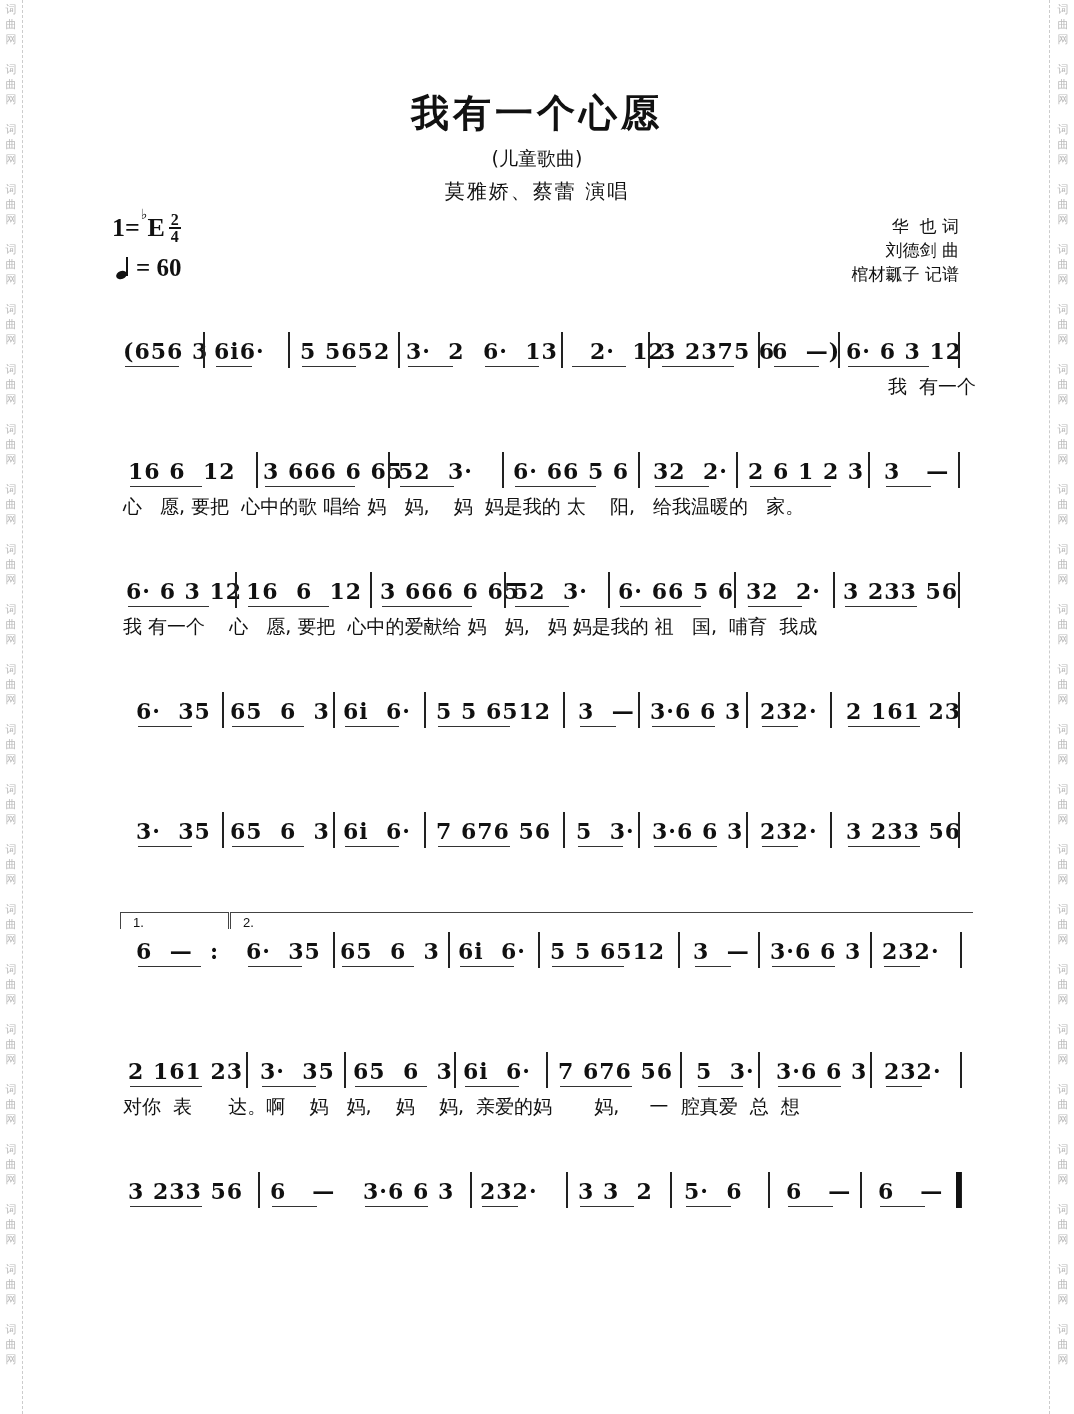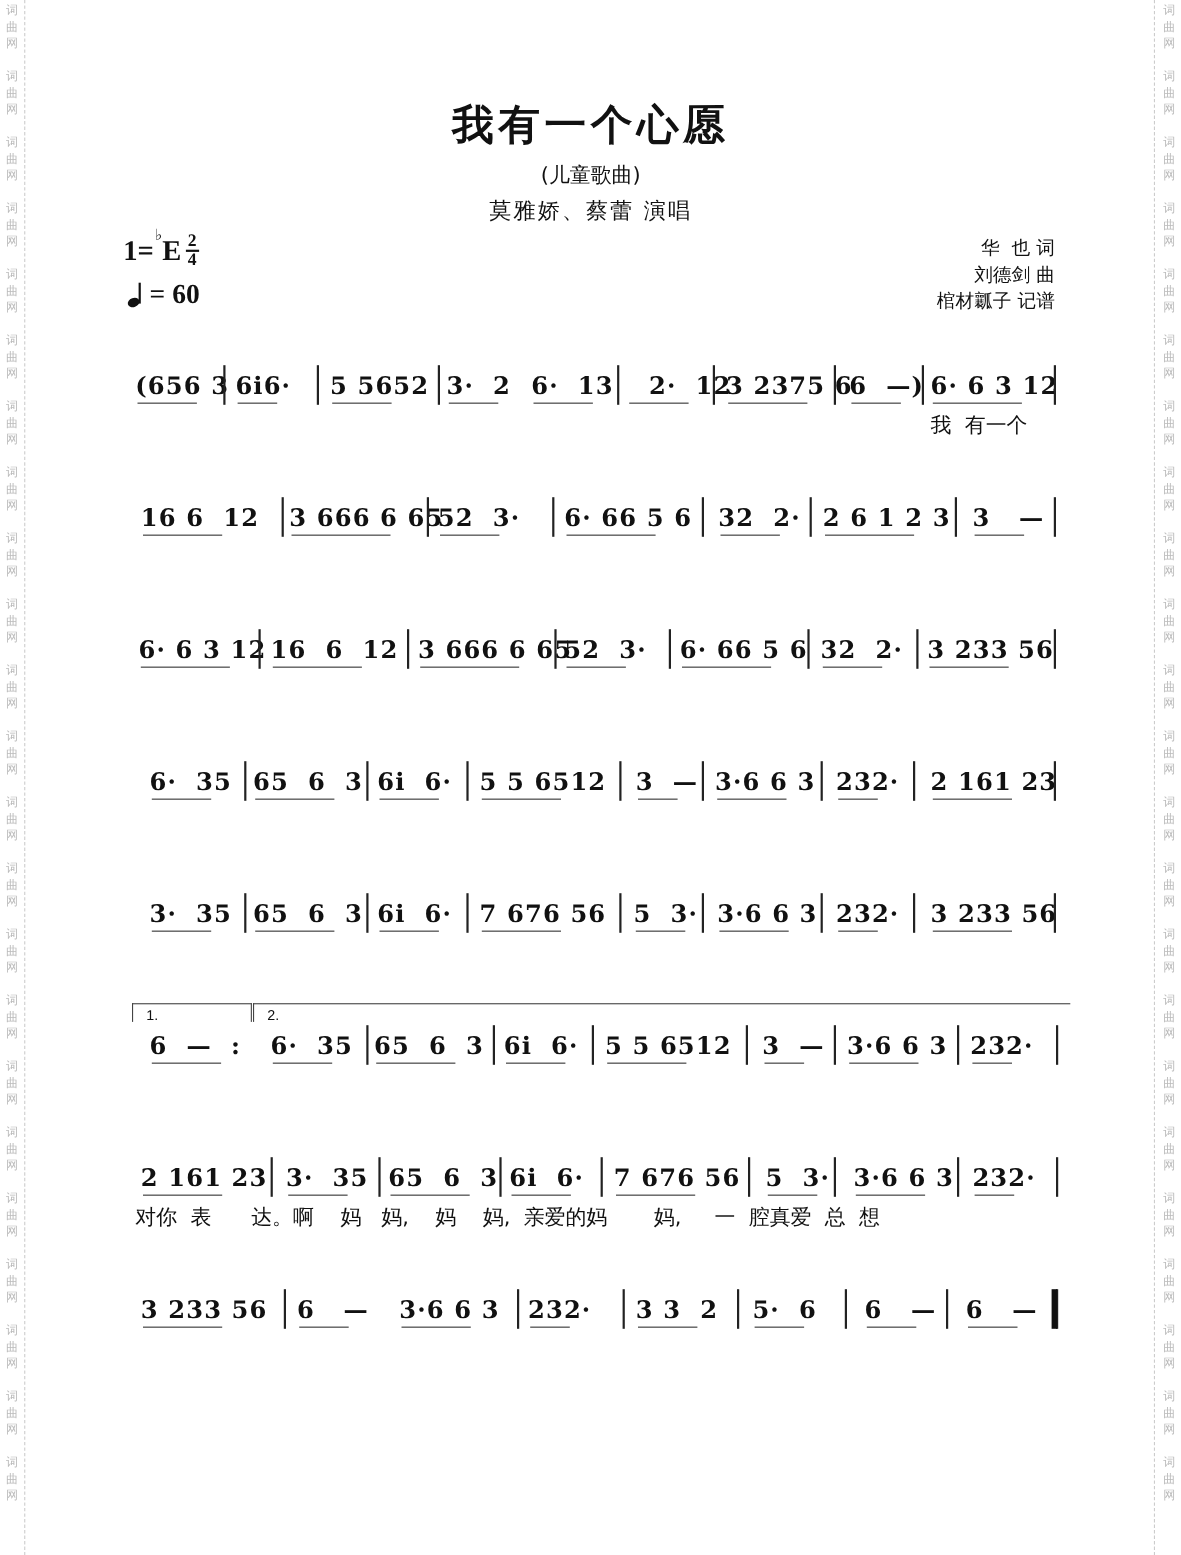--- a/index.html
+++ b/index.html
@@ -333,21 +333,21 @@
         <span class="bar" style="left: 85px;"></span>
         <span class="bar" style="left: 170px;"></span>
         <span class="bar" style="left: 280px;"></span>
         <span class="bar" style="left: 443px;"></span>
         <span class="bar" style="left: 530px;"></span>
         <span class="bar" style="left: 640px;"></span>
         <span class="bar" style="left: 720px;"></span>
         <span class="bar" style="left: 840px;"></span>
       </div>
       <div class="lyrics-row">
-        <span class="ly" style="left: 728px;">我  有一个</span>
+        <span class="ly" style="left: 770px;">我  有一个</span>
       </div>
     </div>
     <div class="system" style="top: 450px;">
       <div class="notes-row">
         <span class="nt" style="left: 10px;">16 6  12</span>
         <span class="ul" style="left: 12px; top: 36px; width: 72px;"></span>
         <span class="nt" style="left: 145px;">3 666 6 65</span>
         <span class="ul" style="left: 147px; top: 36px; width: 90px;"></span>
         <span class="nt" style="left: 280px;">52  3·</span>
         <span class="ul" style="left: 282px; top: 36px; width: 54px;"></span>
@@ -360,20 +360,23 @@
         <span class="nt" style="left: 766px;">3   —</span>
         <span class="ul" style="left: 768px; top: 36px; width: 45px;"></span>
         <span class="bar" style="left: 138px;"></span>
         <span class="bar" style="left: 270px;"></span>
         <span class="bar" style="left: 384px;"></span>
         <span class="bar" style="left: 520px;"></span>
         <span class="bar" style="left: 618px;"></span>
         <span class="bar" style="left: 750px;"></span>
         <span class="bar" style="left: 840px;"></span>
       </div>
+      <div class="lyrics-row">
+        <span class="ly" style="left: 5px;">心   愿, 要把  心中的歌 唱给 妈   妈,    妈  妈是我的 太    阳,   给我温暖的   家。</span>
+      </div>
     </div>
     <div class="system" style="top: 570px;">
       <div class="notes-row">
         <span class="nt" style="left: 8px;">6· 6 3 12</span>
         <span class="ul" style="left: 10px; top: 36px; width: 81px;"></span>
         <span class="nt" style="left: 128px;">16  6  12</span>
         <span class="ul" style="left: 130px; top: 36px; width: 81px;"></span>
         <span class="nt" style="left: 262px;">3 666 6 65</span>
         <span class="ul" style="left: 264px; top: 36px; width: 90px;"></span>
         <span class="nt" style="left: 395px;">52  3·</span>
@@ -384,20 +387,23 @@
         <span class="ul" style="left: 630px; top: 36px; width: 54px;"></span>
         <span class="nt" style="left: 725px;">3 233 56</span>
         <span class="ul" style="left: 727px; top: 36px; width: 72px;"></span>
         <span class="bar" style="left: 117px;"></span>
         <span class="bar" style="left: 252px;"></span>
         <span class="bar" style="left: 386px;"></span>
         <span class="bar" style="left: 490px;"></span>
         <span class="bar" style="left: 616px;"></span>
         <span class="bar" style="left: 715px;"></span>
         <span class="bar" style="left: 840px;"></span>
+      </div>
+      <div class="lyrics-row">
+        <span class="ly" style="left: 5px;">我 有一个    心   愿, 要把  心中的爱献给 妈   妈,   妈 妈是我的 祖   国,  哺育  我成</span>
       </div>
     </div>
     <div class="system" style="top: 690px;">
       <div class="notes-row">
         <span class="nt" style="left: 18px;">6·  35</span>
         <span class="ul" style="left: 20px; top: 36px; width: 54px;"></span>
         <span class="nt" style="left: 112px;">65  6  3</span>
         <span class="ul" style="left: 114px; top: 36px; width: 72px;"></span>
         <span class="nt" style="left: 225px;">6i  6·</span>
         <span class="ul" style="left: 227px; top: 36px; width: 54px;"></span>

